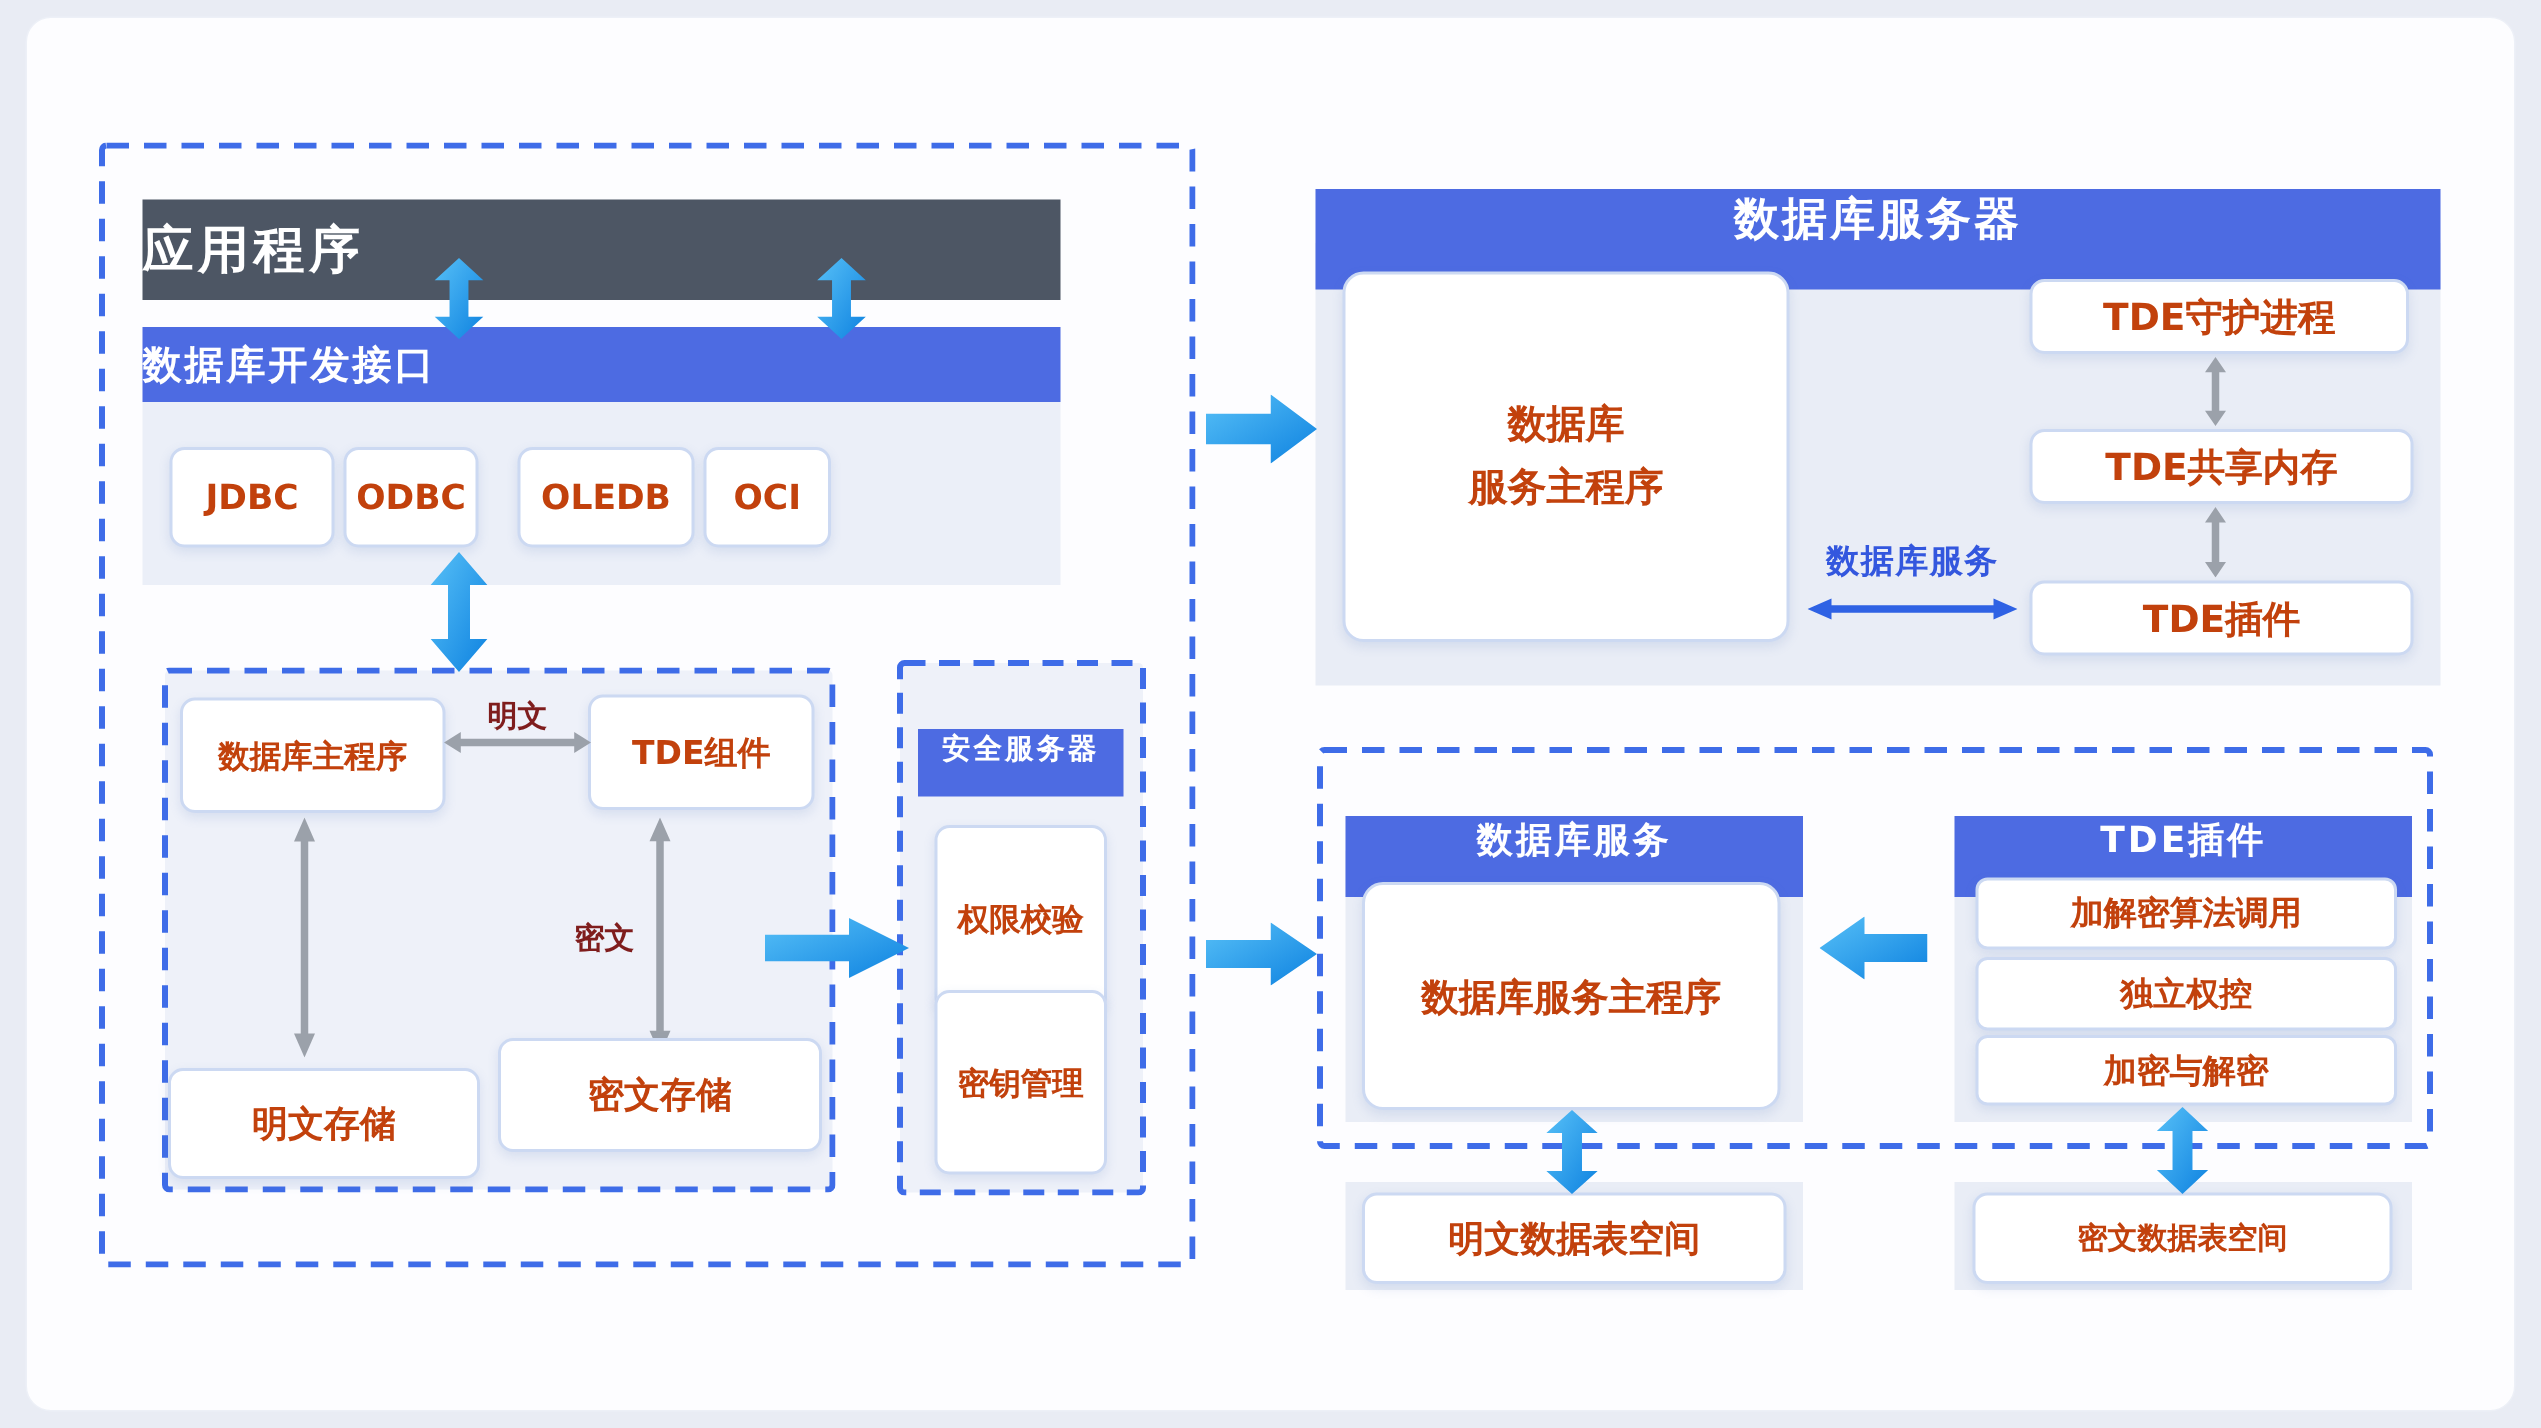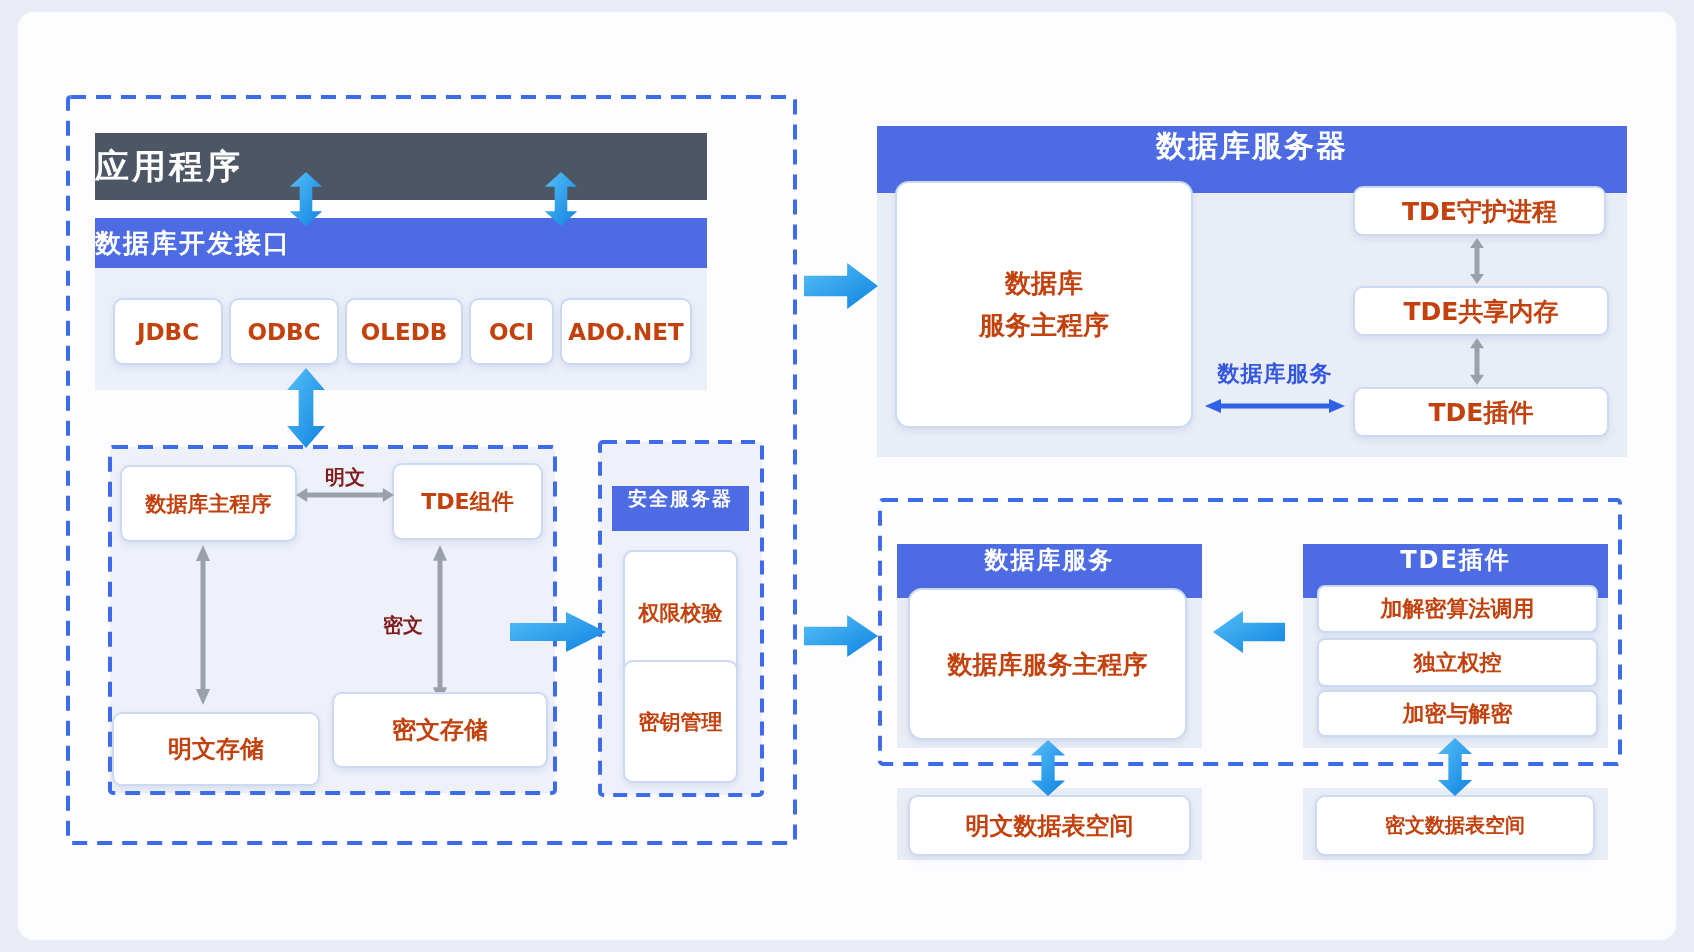--- a/index.html
+++ b/index.html
@@ -47,31 +47,28 @@
   </div>
 
   <div class="abs bar bluebar" style="left:95px;top:218px;width:612px;height:50px;font-size:26px">
     <span>数据库开发接口</span>
   </div>
 
   <div class="abs panel" style="left:95px;top:268px;width:612px;height:122px;background:#ebeff8"></div>
   <div class="abs box" style="left:113px;top:298px;width:110px;height:67px;font-size:23px">
       <span>JDBC</span>
     </div>
-  <div class="abs box" style="left:229px;top:298px;width:110px;height:67px;font-size:23px">
+  <div class="abs box" style="left:229px;top:298px;width:90px;height:67px;font-size:23px">
       <span>ODBC</span>
     </div>
   <div class="abs box" style="left:345px;top:298px;width:118px;height:67px;font-size:23px">
       <span>OLEDB</span>
     </div>
   <div class="abs box" style="left:469px;top:298px;width:85px;height:67px;font-size:23px">
       <span>OCI</span>
-    </div>
-  <div class="abs box" style="left:560px;top:298px;width:132px;height:67px;font-size:23px">
-      <span>ADO.NET</span>
     </div>
 
   <svg class="abs" style="left:108px;top:445px" width="449" height="350" viewBox="0 0 449 350">
     <rect x="2" y="2" width="445" height="346" rx="3" fill="#eef1f9" stroke="#3e6ce8" stroke-width="4" stroke-dasharray="15 10"></rect>
   </svg>
 
   <div class="abs box" style="left:120px;top:465px;width:177px;height:77px;font-size:21px">
       <span>数据库主程序</span>
     </div>
   <div class="abs box" style="left:392px;top:463px;width:151px;height:77px;font-size:22px">

